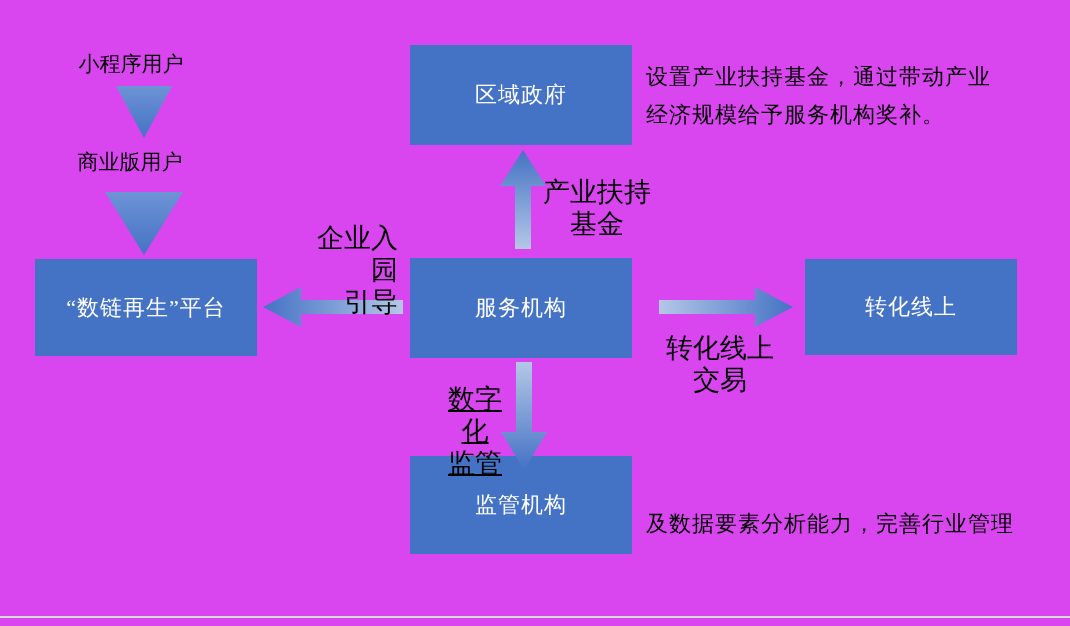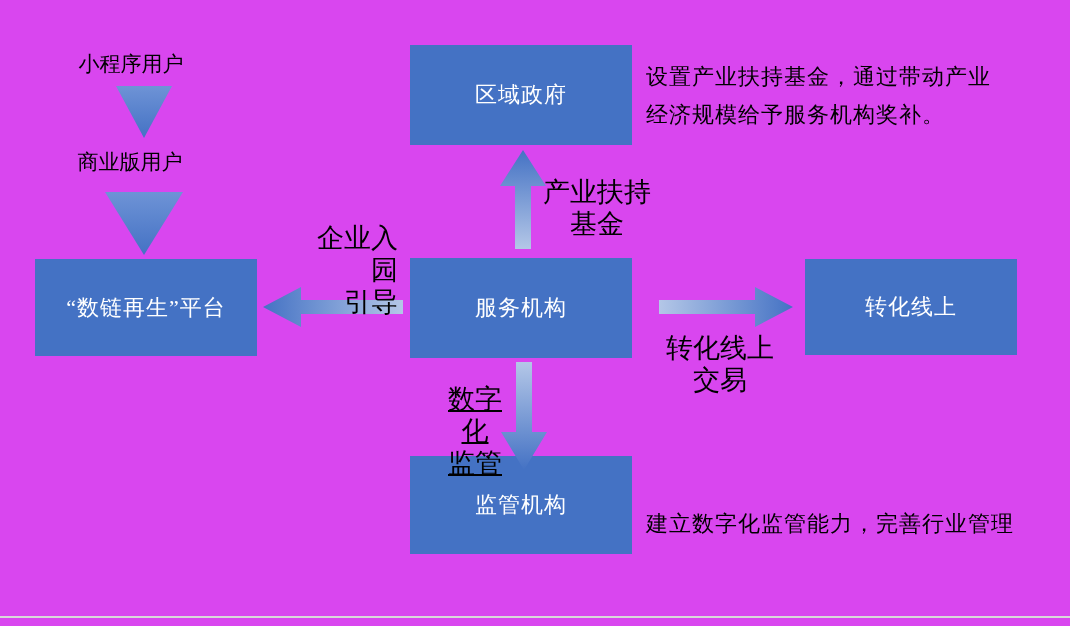--- a/index.html
+++ b/index.html
@@ -149,18 +149,18 @@
     <div>数字化</div>
     <div>监管</div>
   </div>
 
   <div class="note" style="left:646px; top:50px;">
     <div>设置产业扶持基金，通过带动产业</div>
     <div>经济规模给予服务机构奖补。</div>
   </div>
 
   <div class="note" style="left:646px; top:497px;">
-    <div>建立数字化监管能力，完善行业管理</div>
+    <div>及数据要素分析能力，完善行业管理</div>
   </div>
 
   <div class="divider"></div>
 
 </div>
 
 </body></html>

